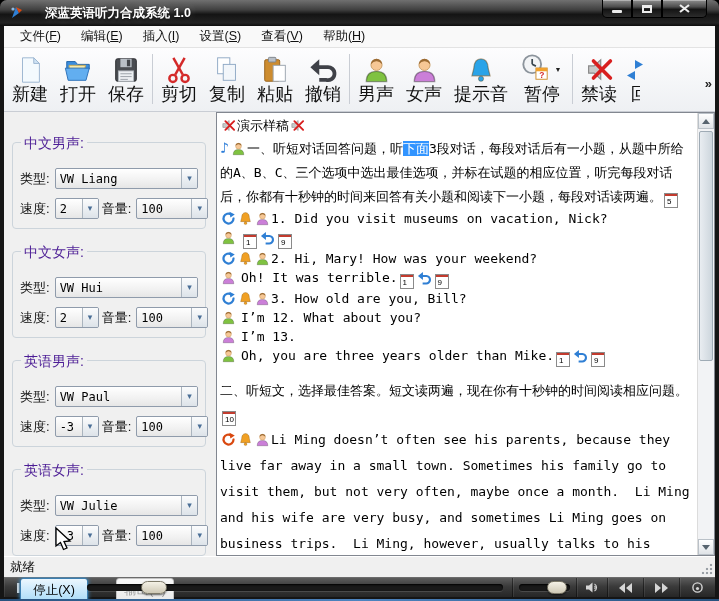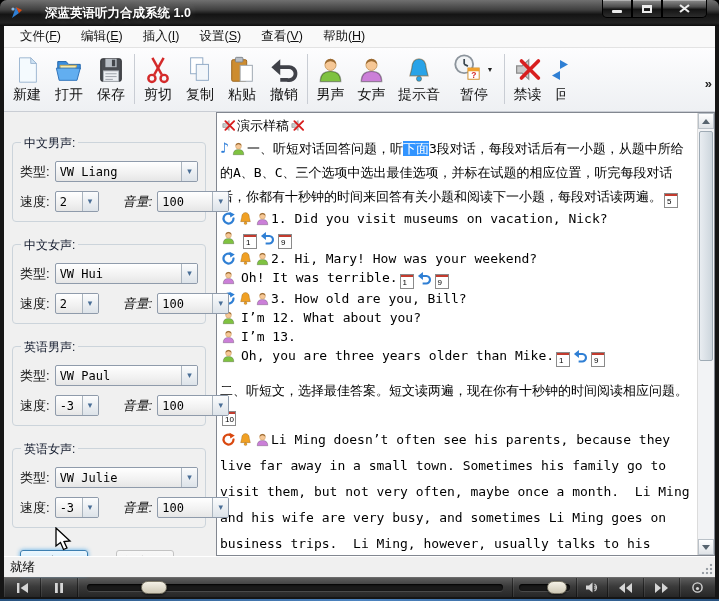--- a/index.html
+++ b/index.html
@@ -22,38 +22,38 @@
 
   
   .client{height:571px;display:flex;flex-direction:column;background:#f0f0f0;}
 
   .menubar{height:22px;background:#f9f9f9;border-bottom:1px solid #e3e3e3;display:flex;align-items:center;padding-left:6px;flex:none;}
   .mitem{padding:2px 10px;font-size:12.5px;color:#111;cursor:default;white-space:nowrap;}
 
   .toolbar{height:64px;flex:none;background:linear-gradient(#fdfdfe,#eef0f3);border-bottom:1px solid #c9cdd4;display:flex;align-items:flex-start;padding:4px 0 0 2px;position:relative;}
   .titem{display:flex;flex-direction:column;align-items:center;padding:1px 6px;}
   .ticon{height:33px;display:flex;align-items:center;justify-content:center;}
-  .tlabel{font-size:14px;color:#111;line-height:16px;white-space:nowrap;}
+  .tlabel{font-size:18px;color:#111;line-height:16px;white-space:nowrap;}
   .tsep{width:1px;background:#c9cdd4;height:50px;margin:2px 2px;flex:none;}
   .dd{width:12px;height:30px;display:flex;align-items:center;justify-content:center;margin-left:2px;}
   .dd::after{content:"▼";font-size:7px;color:#222;}
   .titem.clip{width:22px;overflow:hidden;padding:1px 0 1px 2px;}
   .titem.clip .tlabel{width:9px;overflow:hidden;}
   .overflow{position:absolute;right:3px;top:28px;font-weight:bold;font-size:13px;color:#222;}
 
   .main{flex:1;display:flex;min-height:0;}
 
   
   .sidebar{width:212px;flex:none;background:#f0f0f0;padding-top:30px;position:relative;}
   .group{margin:0 10px 22px 8px;border:1px solid #ccd4db;border-radius:4px;position:relative;padding:9px 7px;}
-  .gtitle{position:absolute;top:-8px;left:8px;background:#f0f0f0;padding:0 3px;font-size:12px;color:#0f172a;}
-  .grow{display:flex;align-items:center;margin-top:9px;}
+  .gtitle{position:absolute;top:-8px;left:8px;background:#f0f0f0;padding:0 3px;font-size:14px;color:#4c1d95;}
+  .grow{display:flex;align-items:center;margin-top:16px;}
   .grow + .grow{margin-top:9px;align-items:center;}
   .glabel{font-size:13px;color:#111;margin-right:5px;white-space:nowrap;}
-  .glabel.v{margin-left:24px;font-style:italic;}
+  .glabel.v{margin-left:3px;}
   .combo{height:21px;border:1px solid #8f9bab;border-radius:2px;background:linear-gradient(#fff,#f1f1f1 60%,#e6e6e6);display:flex;align-items:center;overflow:hidden;}
   .combo .val{flex:1;padding:0 4px;font-family:"DejaVu Sans Mono","Liberation Mono",monospace;font-size:12px;color:#000;white-space:nowrap;overflow:hidden;}
   .cbtn{width:16px;align-self:stretch;border-left:1px solid #aab4be;background:linear-gradient(#fbfcfd,#dde3e9);display:flex;align-items:center;justify-content:center;flex:none;}
   .cbtn::after{content:"▾";font-size:9px;color:#4a6e96;line-height:1;}
   .combo.wide{flex:1;}
   .combo.sm{width:44px;flex:none;}
   .combo.volw{width:72px;flex:none;}
   .btnrow{display:flex;margin:18px 0 0 16px;}
   .btn{height:25px;font-size:12.5px;display:flex;align-items:center;justify-content:center;border-radius:3px;cursor:default;}
   .btn.stop{width:68px;border:1px solid #3c7fb1;color:#000;background:linear-gradient(#ecf7fe,#cdeafc 45%,#a9dbf7);box-shadow:0 0 4px rgba(60,160,230,.85);}

